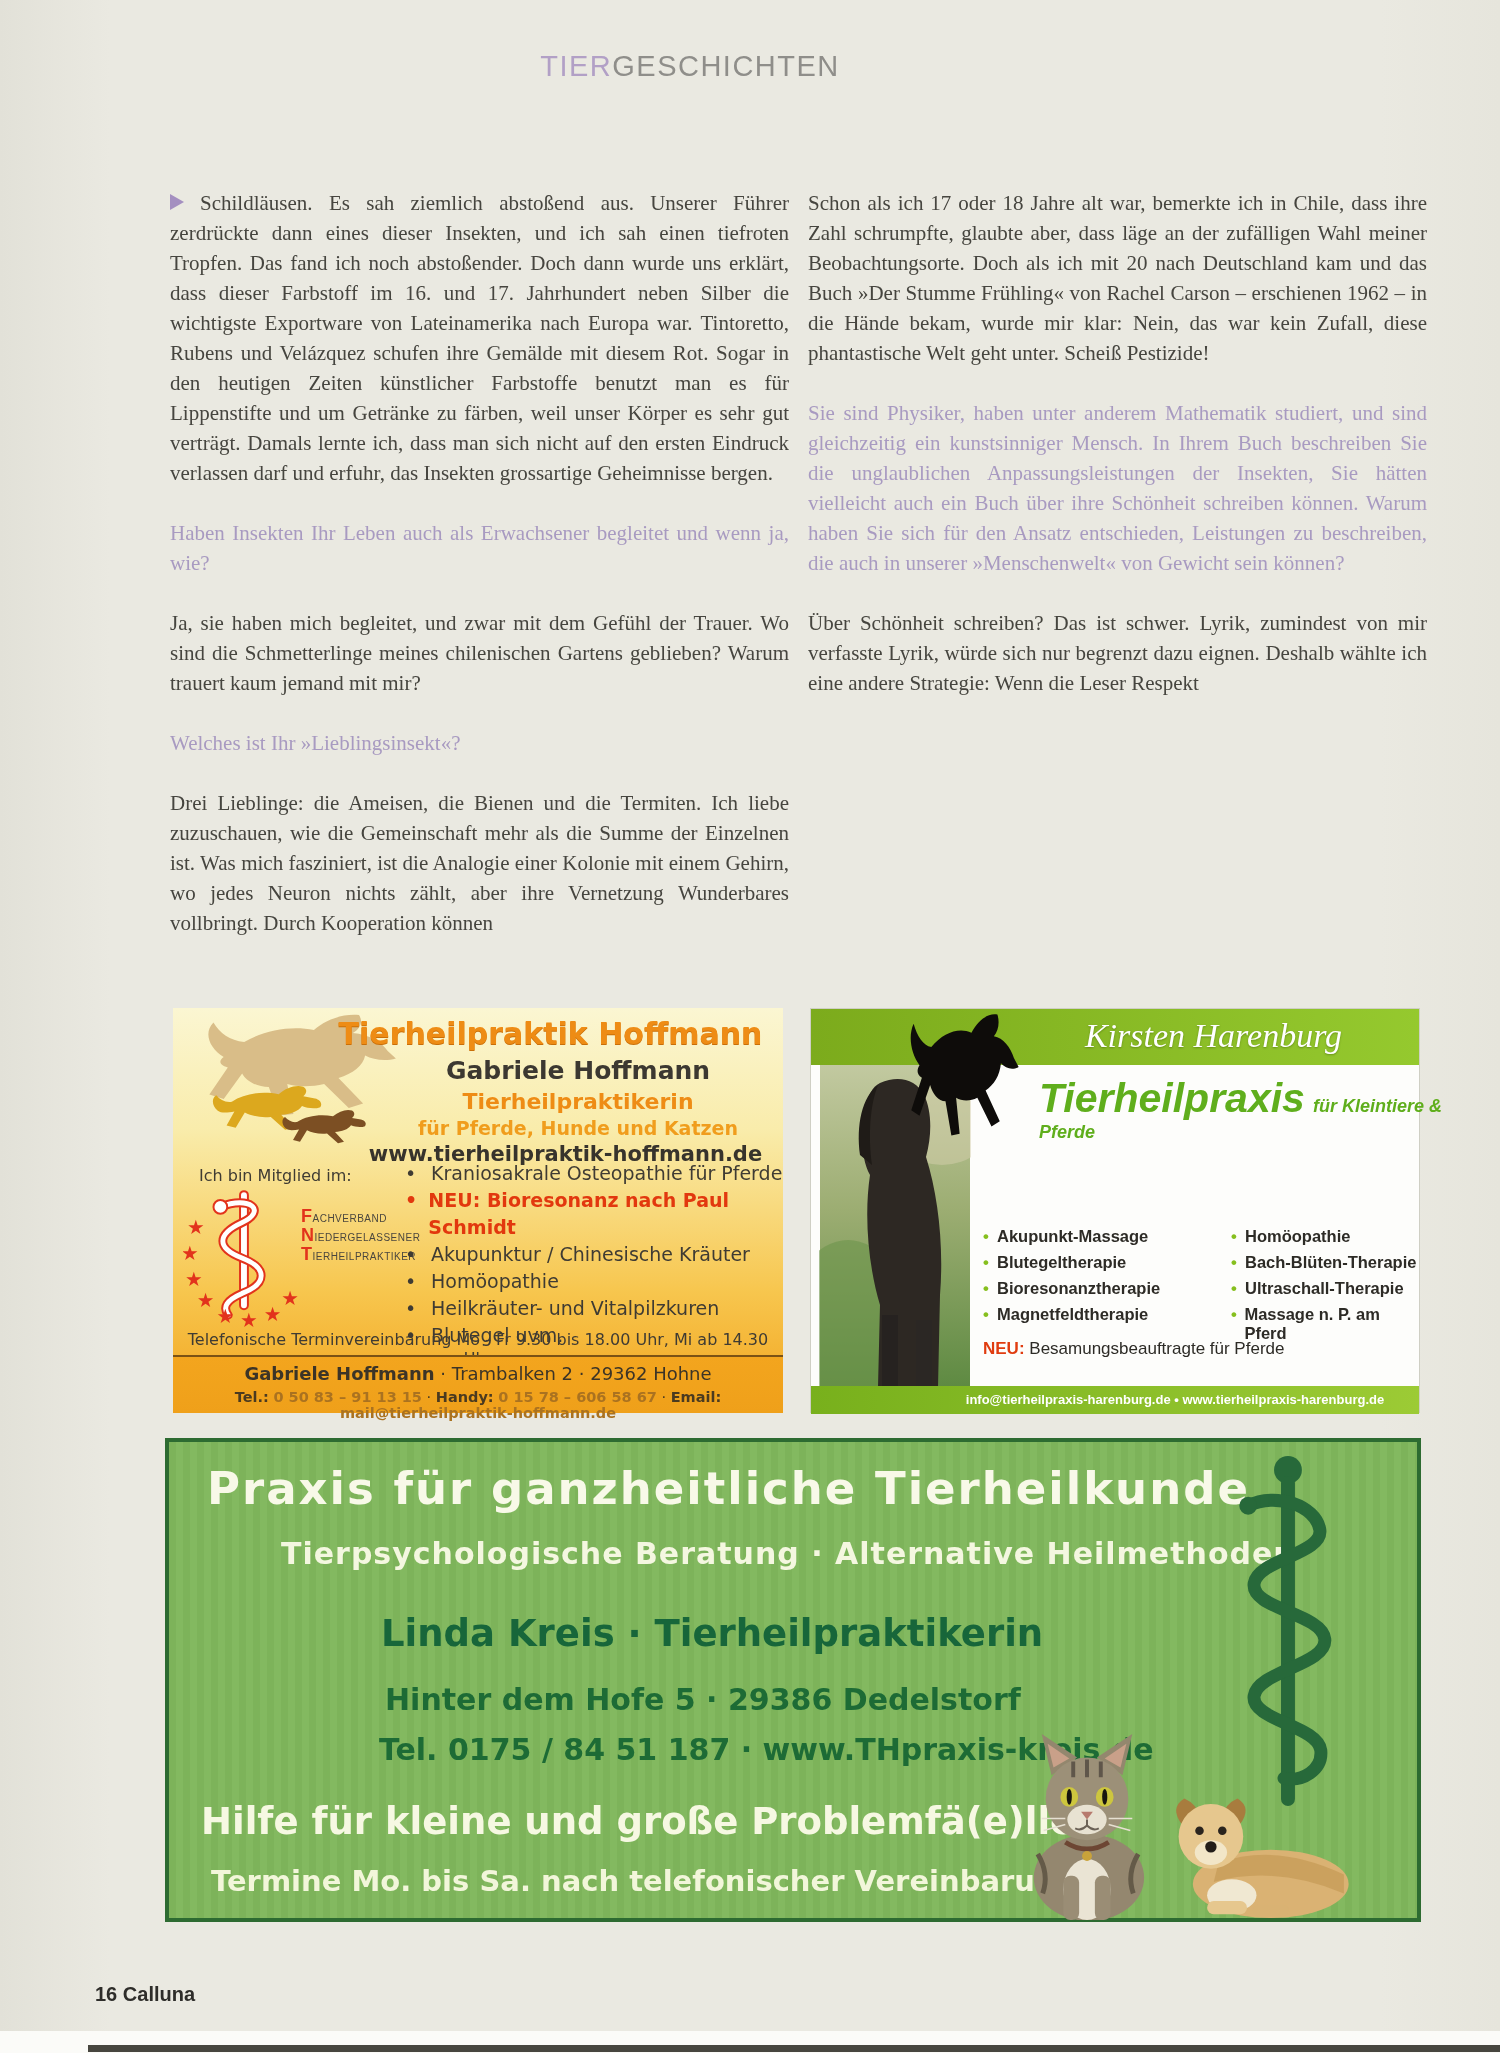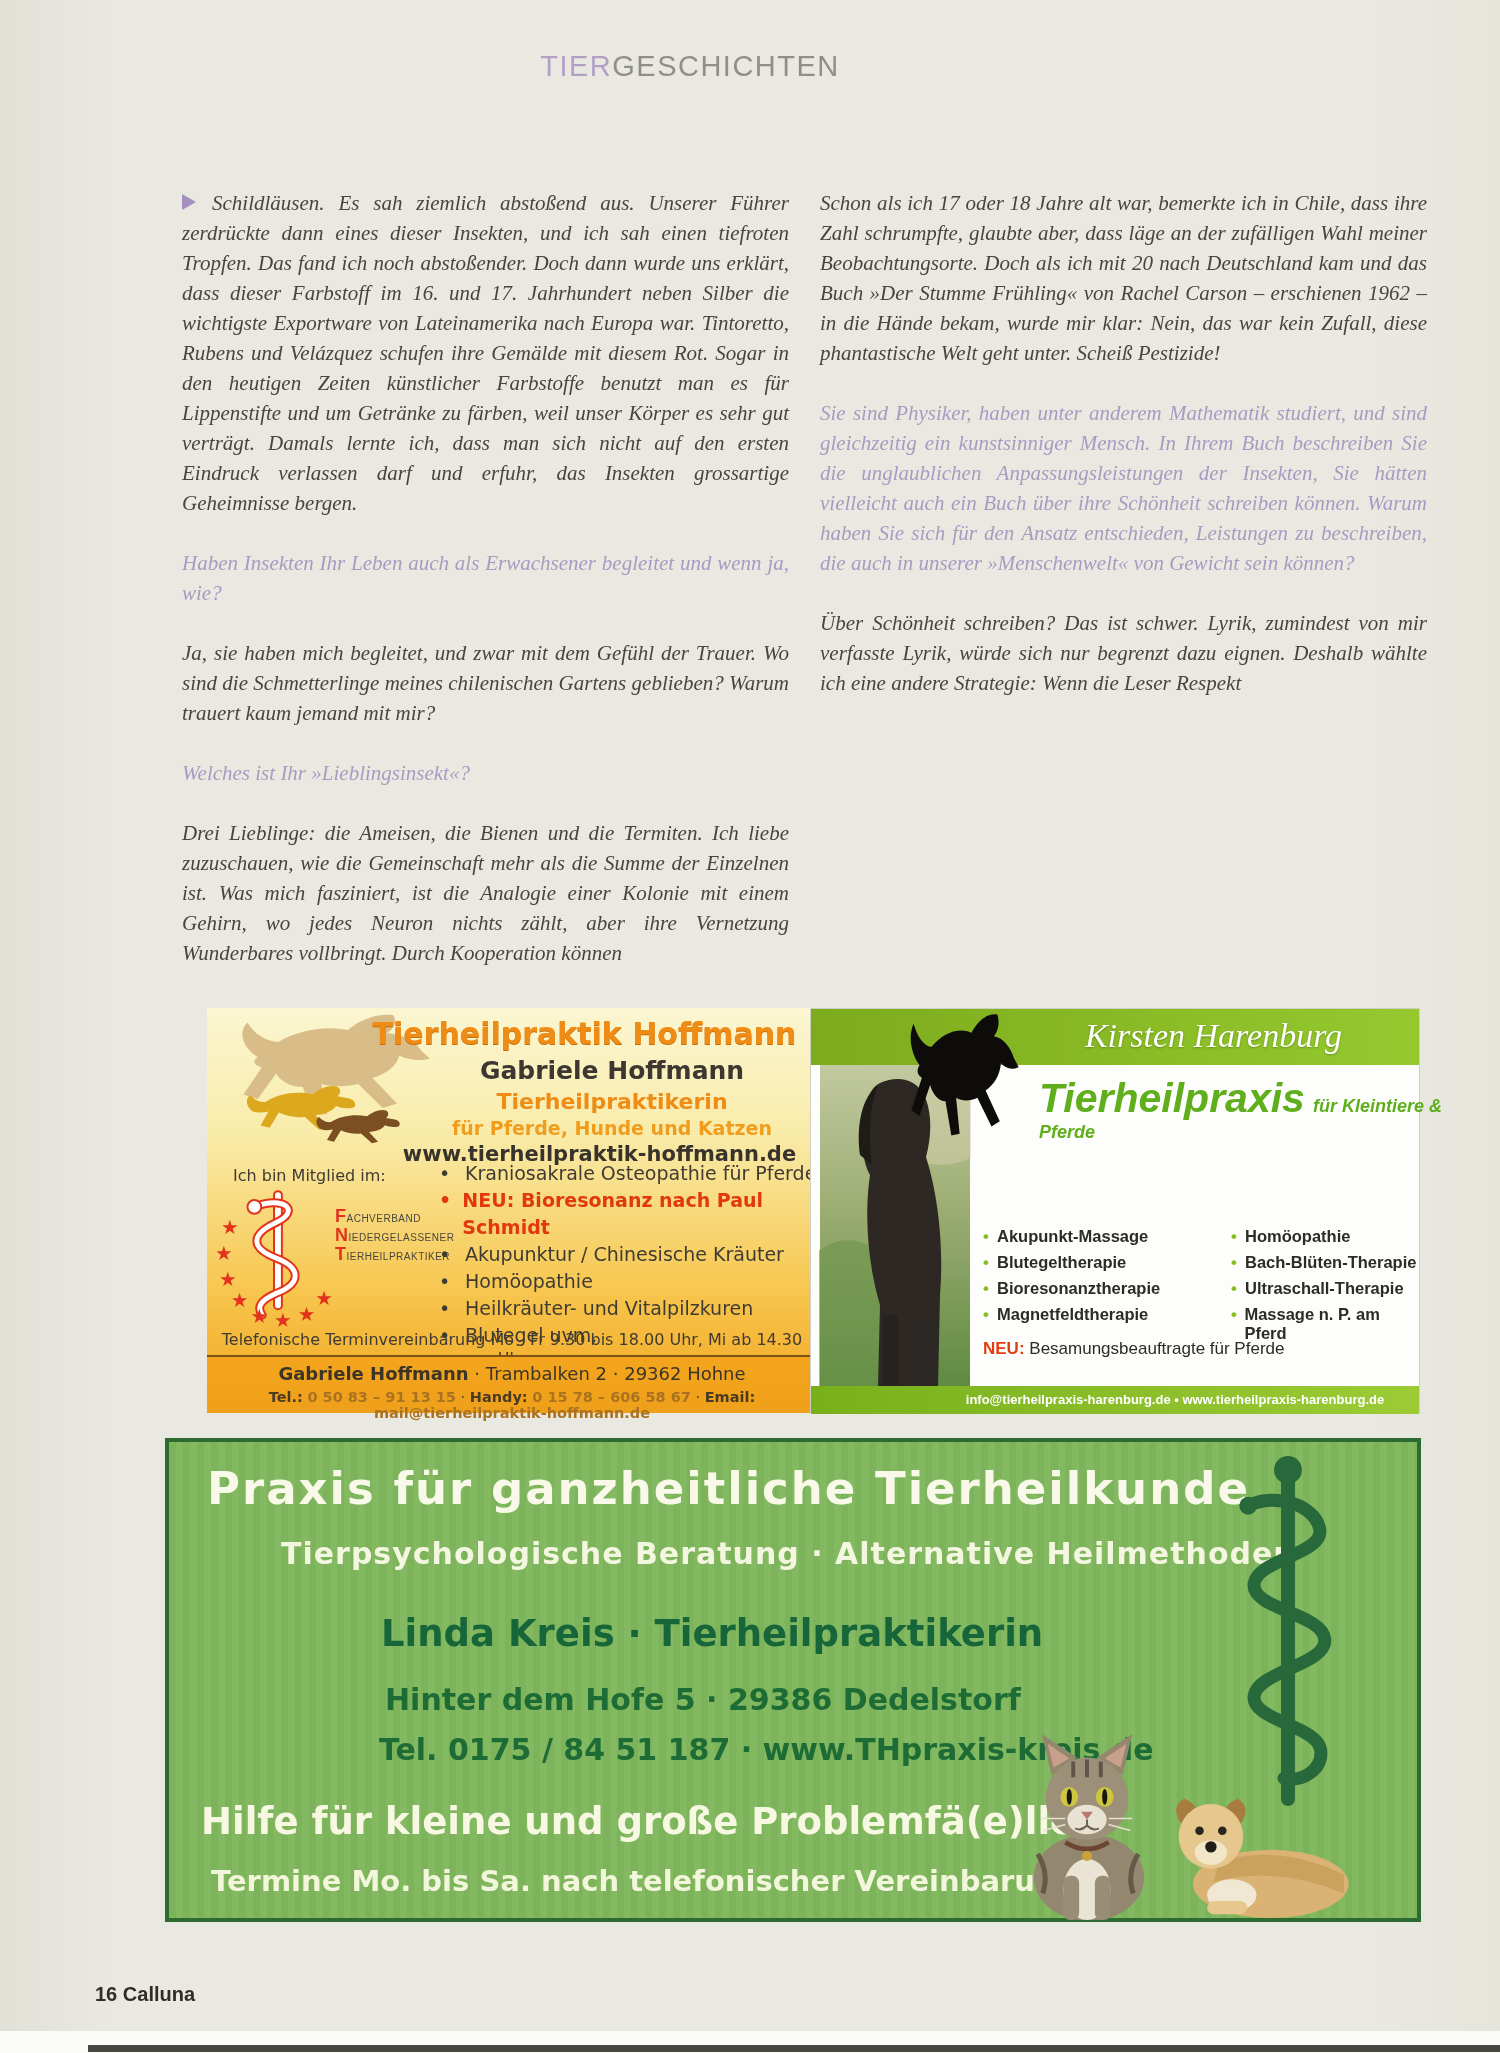--- a/index.html
+++ b/index.html
@@ -9,28 +9,28 @@
   
   .masthead{position:absolute;left:440;left:440px;top:50px;width:500px;text-align:center;
             font-family:"Liberation Sans",sans-serif;font-size:29px;font-weight:300;letter-spacing:1.5px;}
   .masthead .t-accent{color:#b2a0c6;}
   .masthead .t-rest{color:#8f8e8a;}
   
   .col{position:absolute;top:188px;width:622px;font-size:21px;line-height:30px;color:#46453f;
        text-align:justify;}
   .col-left{left:167px;}
   .col-right{left:805px;}
-  .col p{margin:0 0 30px 15px;font-style:italic;}
+  .col p{margin:0 0 30px 3px;}
   .col .question{color:#a89ac1;}
   .marker{display:inline-block;width:0;height:0;border-left:14px solid #a48fc0;
           border-top:8px solid transparent;border-bottom:8px solid transparent;margin-right:16px;}
   
   .ad-hoffmann{position:absolute;left:173px;top:1008px;width:610px;height:405px;
                background:linear-gradient(#fbf6d2 0%,#f9ecab 30%,#f7c64e 70%,#f2a31d 100%);
-               font-family:"DejaVu Sans",sans-serif;margin-left:34px;}
+               font-family:"DejaVu Sans",sans-serif;}
   .hoff-animals{position:absolute;left:12px;top:2px;}
   .hoff-title{position:absolute;left:150px;top:8px;width:455px;text-align:center;
               font-size:30px;font-weight:bold;color:#ee8c15;text-shadow:0 1px 0 #c96f08;}
   .hoff-name{position:absolute;left:205px;top:48px;width:400px;text-align:center;
              font-size:25px;font-weight:bold;color:#3c3831;}
   .hoff-role{position:absolute;left:205px;top:81px;width:400px;text-align:center;
              font-size:22px;font-weight:bold;color:#ee8c15;}
   .hoff-aud{position:absolute;left:205px;top:109px;width:400px;text-align:center;
             font-size:19px;font-weight:bold;color:#f09d1d;}
   .hoff-web{position:absolute;left:180px;top:134px;width:425px;text-align:center;

